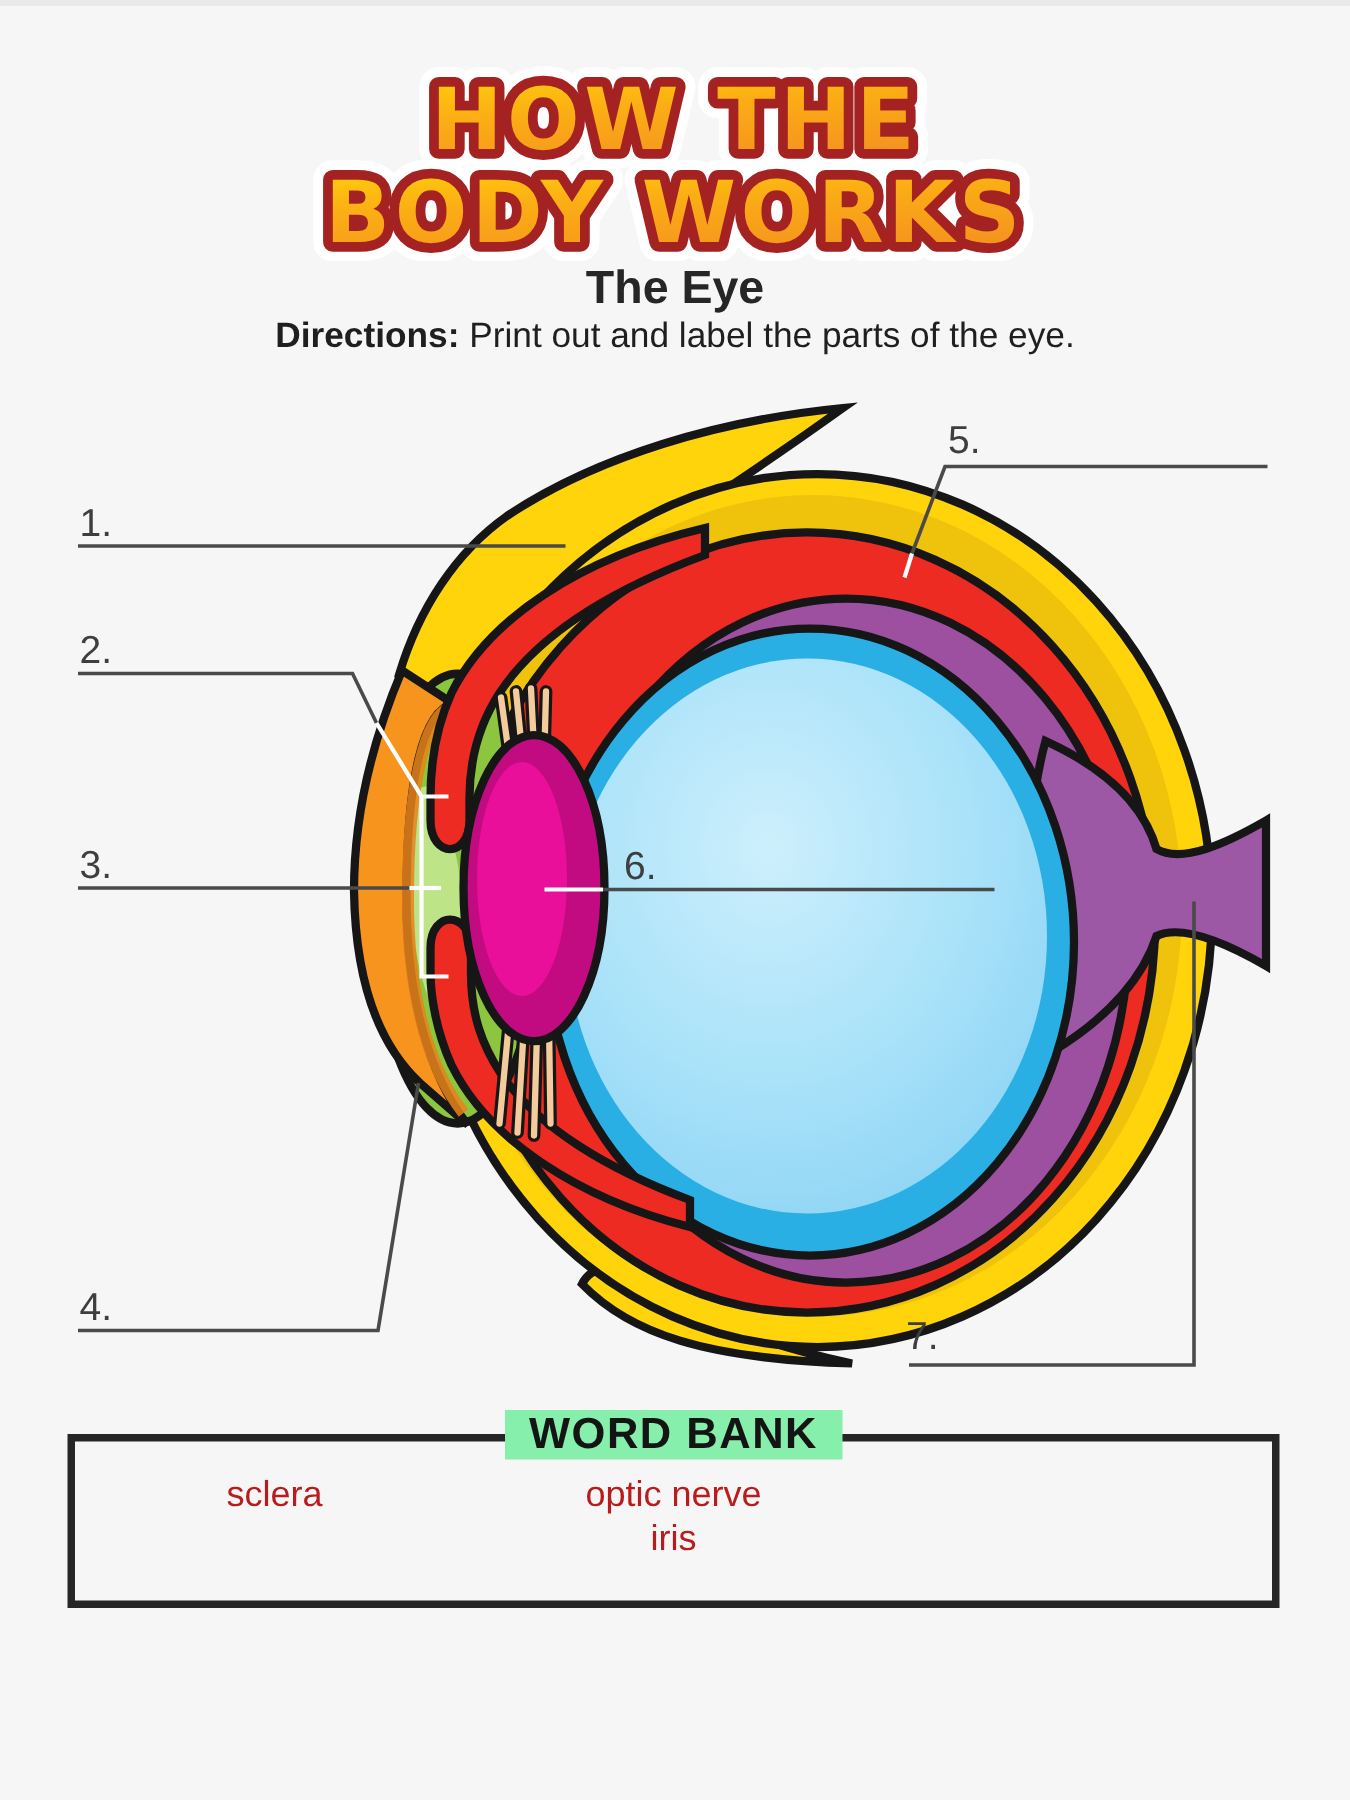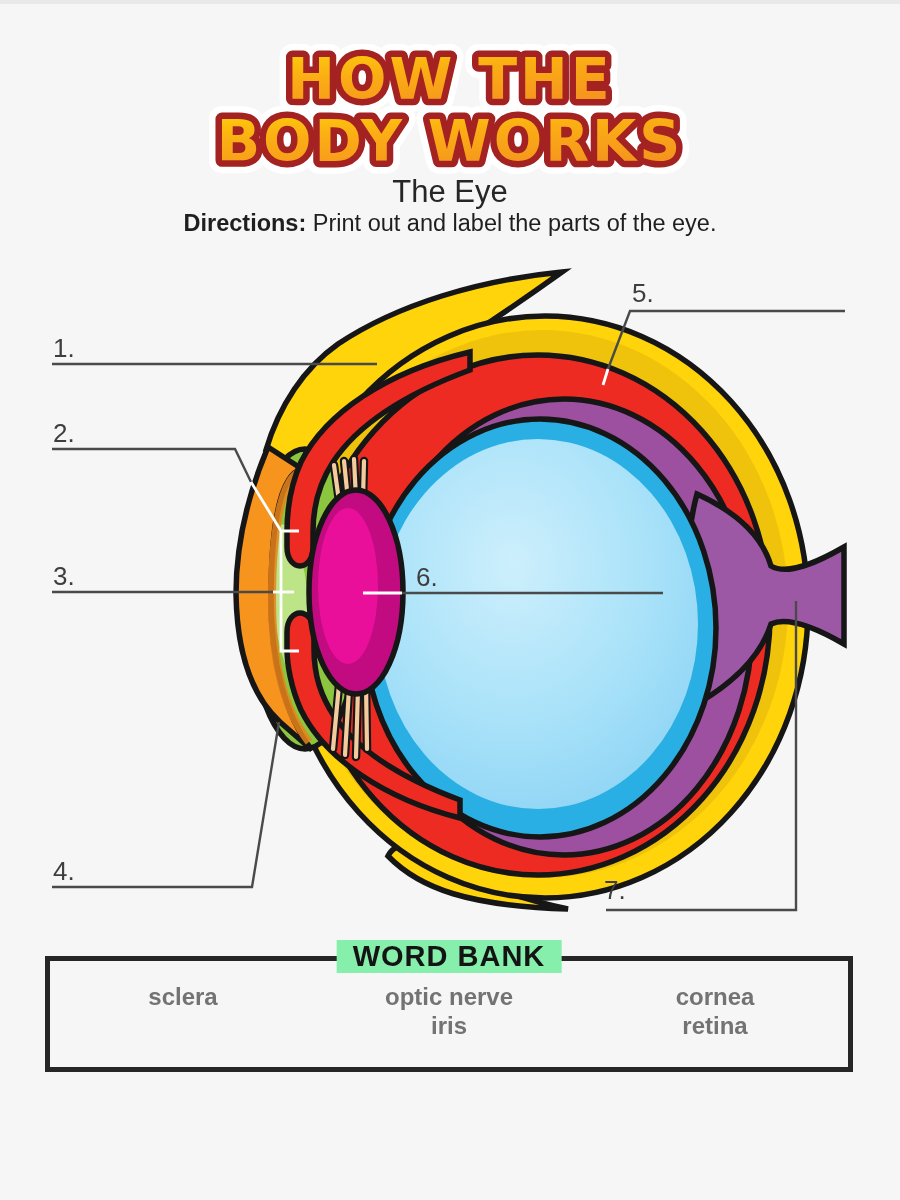--- a/index.html
+++ b/index.html
@@ -2,33 +2,33 @@
 <html><head>
 <meta charset="utf-8">
 <style>
   html,body{margin:0;padding:0;}
   body{font-family:"Liberation Sans",sans-serif;background:#e9e9e9;}
   .page{position:relative;width:900px;height:1200px;background:#F6F6F7;overflow:hidden;margin:4px auto;}
   .logo-svg{position:absolute;left:0;top:40px;width:900px;height:130px;}
   .logo-halo{fill:none;stroke:#ffffff;stroke-width:26;stroke-linejoin:round;}
   .logo-text{fill:url(#logoGrad);stroke:#A42322;stroke-width:13;stroke-linejoin:round;paint-order:stroke fill;}
   .logo-svg text{font-family:"DejaVu Sans","Liberation Sans",sans-serif;font-weight:bold;font-size:57px;letter-spacing:3px;text-anchor:middle;}
-  .ws-title{position:absolute;left:0;top:170px;width:900px;text-align:center;font-size:31px;font-weight:normal;color:#262626;}
+  .ws-title{position:absolute;left:0;top:170px;width:900px;text-align:center;font-size:31px;font-weight:bold;color:#262626;}
   .directions{position:absolute;left:0;top:206px;width:900px;text-align:center;font-size:23.5px;color:#1f1f1f;}
   .directions b{font-weight:bold;}
   .diagram-svg{position:absolute;left:0;top:255px;width:900px;height:705px;}
   .callout-line{fill:none;stroke:#4A4A4A;stroke-width:2.4;}
   .callout-white{fill:none;stroke:#FFFFFF;stroke-width:2.8;}
   .callout-num{font-size:26px;fill:#3E3E3E;font-family:"Liberation Sans",sans-serif;}
   .outl{stroke:#161616;stroke-width:5.5;}
   .wordbank{position:absolute;left:45px;top:952px;width:798px;height:106px;border:5px solid #262626;}
   .wb-title{position:absolute;left:50%;top:-21px;transform:translateX(-50%);background:#86efac;padding:0 16px;font-size:29px;font-weight:bold;letter-spacing:1px;color:#141414;white-space:nowrap;}
   .wb-cols{display:grid;grid-template-columns:1fr 1fr 1fr;padding-top:21px;}
   .wb-col{text-align:center;}
-  .wb-word{font-size:24px;line-height:29px;color:#737373;font-weight:bold;}
+  .wb-word{font-size:24px;line-height:29px;color:#b91c1c;}
 </style>
 </head>
 <body>
 
 <div class="page">
 
   <svg class="logo-svg" viewBox="0 0 900 130">
     <defs>
       <linearGradient id="logoGrad" x1="0" y1="0" x2="0.35" y2="1">
         <stop offset="0" stop-color="#FFD20A"></stop>
@@ -125,20 +125,16 @@
   <div class="wordbank">
     <div class="wb-title">WORD BANK</div>
     <div class="wb-cols">
       <div class="wb-col">
         <div class="wb-word">sclera</div>
       </div>
       <div class="wb-col">
         <div class="wb-word">optic nerve</div>
         <div class="wb-word">iris</div>
       </div>
-      <div class="wb-col">
-        <div class="wb-word">cornea</div>
-        <div class="wb-word">retina</div>
-      </div>
     </div>
   </div>
 
 </div>
 
 </body></html>

